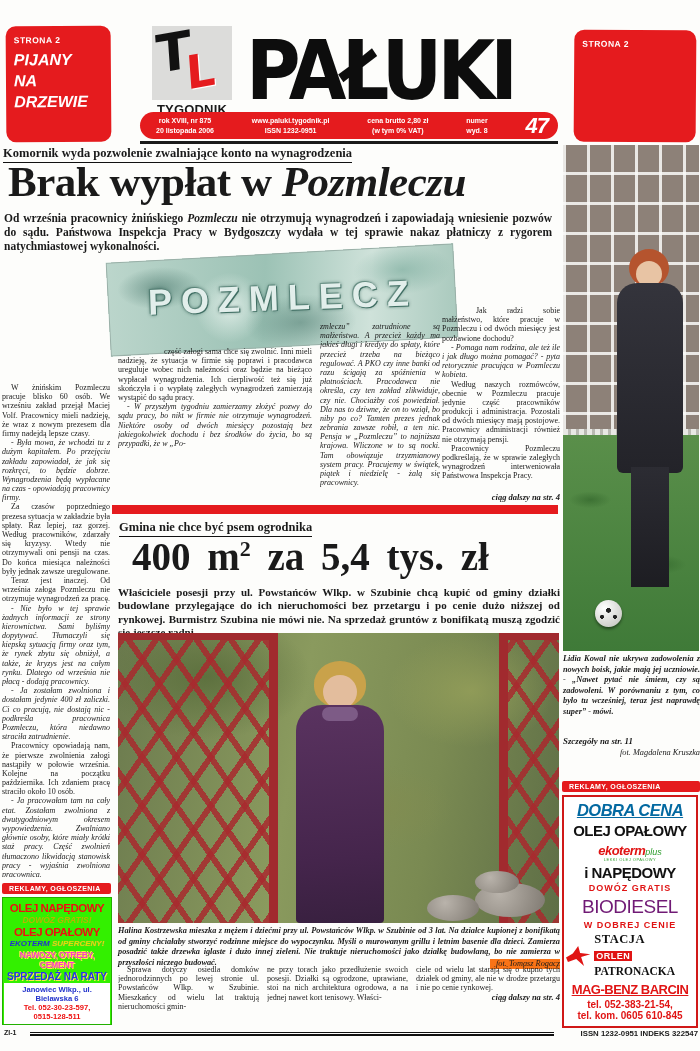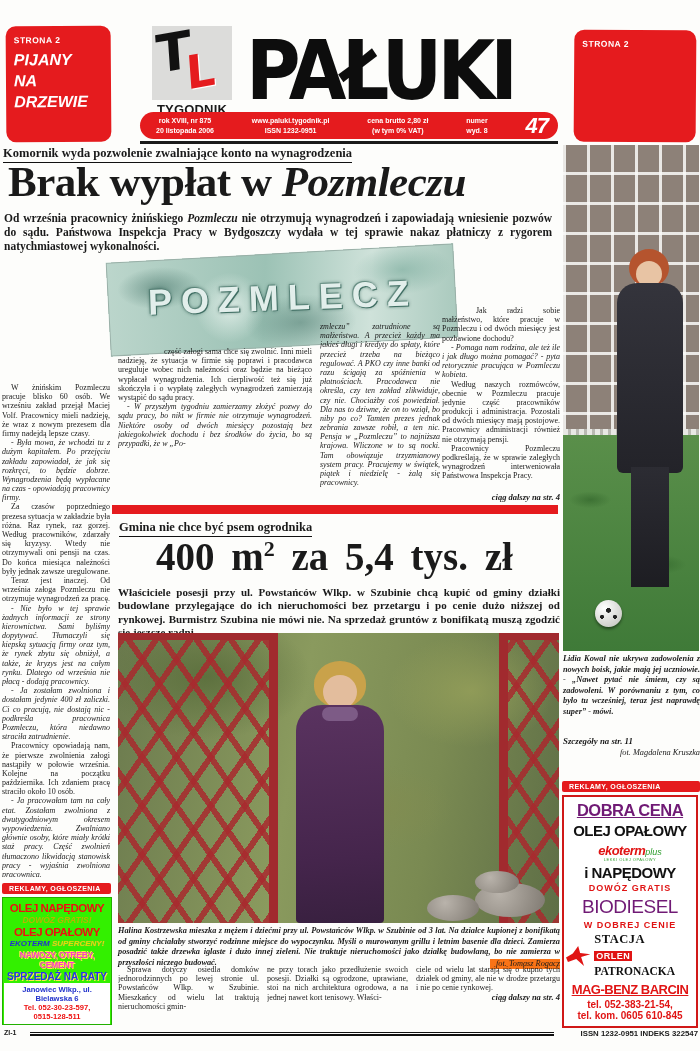--- a/index.html
+++ b/index.html
@@ -72,21 +72,21 @@
   .a1col2 { left: 118px; top: 347px; width: 194px; height: 158px; }
   .a1col3 { left: 320px; top: 322px; width: 120px; height: 183px; }
   .a1col4 { left: 442px; top: 306px; width: 118px; height: 186px; }
   .more { font-weight: bold; font-style: italic; text-align: right; font-size: 8.5px; }
   .a1more { left: 442px; top: 492px; width: 118px; }
 
   
   .divider-red { left: 112px; top: 505px; width: 446px; height: 9px; background: #e51b1e; }
   .kicker2 { left: 119px; top: 520px; }
   .headline2 { left: 132px; top: 534px; width: 428px; font-size: 39px; font-weight: bold;
-    word-spacing: 7px; white-space: nowrap; margin-left: 24px; }
+    word-spacing: 7px; white-space: nowrap; }
   .headline2 sup { font-size: 22px; vertical-align: 14px; }
   .lead2 { left: 118px; top: 586px; width: 442px; font-size: 11px; }
 
   .photo-garden { left: 118px; top: 633px; width: 441px; height: 290px; overflow: hidden;
     background:
       radial-gradient(120px 80px at 80% 20%, rgba(150,160,90,.8), transparent 70%),
       radial-gradient(150px 90px at 20% 15%, rgba(90,110,60,.9), transparent 70%),
       radial-gradient(100px 60px at 60% 60%, rgba(130,140,80,.7), transparent 70%),
       linear-gradient(100deg, #6b7a4e, #8a9a5e 40%, #7a8a52 70%, #5e6e46); }
   .lattice { position: absolute; top: 0; bottom: 0;
@@ -165,21 +165,21 @@
     text-shadow: 1px 1px 0 #ffe94a, -1px -1px 0 #ffe94a; }
   .ga6 { color: #2233ee; font-weight: bold; font-size: 10px;
     text-shadow: 1px 1px 0 #ffe94a; }
   .ga-addr { background: #fff; padding: 2px 11px 3px; }
   .ga-addr .l1 { color: #2233cc; font-weight: bold; font-size: 7.6px; }
   .ga-addr .l2 { color: #ee1111; font-weight: bold; font-size: 7.6px; }
 
   .ad-right { left: 562px; top: 795px; width: 136px; height: 233px; background: #fff;
     border: 2px solid #d01818; font-family: "Liberation Sans", sans-serif; text-align: center;
     display: flex; flex-direction: column; justify-content: space-between; padding: 4px 2px; }
-  .ar1 { color: #701a75; font-weight: bold; font-size: 16.5px;
+  .ar1 { color: #0369a1; font-weight: bold; font-style: italic; font-size: 16.5px;
     text-decoration: underline; letter-spacing: -.5px; }
   .ar-black { color: #111; font-weight: bold; font-size: 15px; letter-spacing: -.5px; }
   .ar-ek { line-height: 1; }
   .ar-ek .ek { color: #e01414; font-weight: bold; font-style: italic; font-size: 13px; letter-spacing: -.5px; }
   .ar-ek .plus { color: #2e9e2e; font-style: italic; font-size: 9px; }
   .ar-ek .sub { display: block; color: #2e9e2e; font-size: 4px; letter-spacing: .5px; }
   .ar-red-s { color: #e01414; font-weight: bold; font-size: 9px; letter-spacing: 1px; }
   .ar-bio { color: #701a75; font-weight: normal; font-size: 19px; letter-spacing: -.5px; }
   .ar-orlen { display: flex; align-items: center; justify-content: center; gap: 4px; }
   .orlen-eagle { width: 30px; height: 20px; background: #e01414;
@@ -247,21 +247,21 @@
   <h2 class="abs headline1"><span>Brak wypłat w </span><em>Pozmleczu</em></h2>
   <p class="abs lead lead1"><span>Od września pracownicy żnińskiego </span><em>Pozmleczu</em><span> nie otrzymują wynagrodzeń i zapowiadają wniesienie pozwów do sądu. Państwowa Inspekcja Pracy w Bydgoszczy wydała w tej sprawie nakaz płatniczy z rygorem natychmiastowej wykonalności.</span></p>
 
   <div class="abs photo-sign">
     <span>POZMLECZ</span>
   </div>
 
   <div class="abs col a1col1">
       <p>W żnińskim Pozmleczu pracuje blisko 60 osób. We wrześniu zakład przejął Maciej Volf. Pracownicy mieli nadzieję, że wraz z nowym prezesem dla firmy nadejdą lepsze czasy.</p>
       <p class="q">- Była mowa, że wchodzi tu z dużym kapitałem. Po przejęciu zakładu zapowiadał, że jak się rozkręci, to będzie dobrze. Wynagrodzenia będą wypłacane na czas - opowiadają pracownicy firmy.</p>
-      <p>Za czasów poprzedniego prezesa sytuacja w zakładzie była różna. Raz rynek, raz gorzej. Według pracowników, zdarzały się kryzysy. Wtedy nie otrzymywali oni pensji na czas. Do końca miesiąca należności były jednak zawsze uregulowane.</p>
+      <p>Za czasów poprzedniego prezesa sytuacja w zakładzie była spłaty. Raz lepiej, raz gorzej. Według pracowników, zdarzały się kryzysy. Wtedy nie otrzymywali oni pensji na czas. Do końca miesiąca należności były jednak zawsze uregulowane.</p>
       <p>Teraz jest inaczej. Od września załoga Pozmleczu nie otrzymuje wynagrodzeń za pracę.</p>
       <p class="q">- Nie było w tej sprawie żadnych informacji ze strony kierownictwa. Sami byliśmy dopytywać. Tłumaczyli się kiepską sytuacją firmy oraz tym, że rynek zbytu się obniżył, a także, że kryzys jest na całym rynku. Dlatego od września nie płacą - dodają pracownicy.</p>
       <p class="q">- Ja zostałam zwolniona i dostałam jedynie 400 zł zaliczki. Ci co pracują, nie dostają nic - podkreśla pracownica Pozmleczu, która niedawno straciła zatrudnienie.</p>
       <p>Pracownicy opowiadają nam, że pierwsze zwolnienia załogi nastąpiły w połowie września. Kolejne na początku października. Ich zdaniem pracę straciło około 10 osób.</p>
       <p class="q">- Ja pracowałam tam na cały etat. Zostałam zwolniona z dwutygodniowym okresem wypowiedzenia. Zwalniano głównie osoby, które miały krótki staż pracy. Część zwolnień tłumaczono likwidacją stanowisk pracy - wyjaśnia zwolniona pracownica.</p>
     </div>
   <div class="abs col a1col2">
       <p class="hang">część załogi sama chce się zwolnić. Inni mieli nadzieję, że sytuacja w firmie się poprawi i pracodawca ureguluje wobec nich należności oraz będzie na bieżąco wypłacał wynagrodzenia. Ich cierpliwość też się już skończyła i o wypłatę zaległych wynagrodzeń zamierzają wystąpić do sądu pracy.</p>
       <p class="q">- W przyszłym tygodniu zamierzamy złożyć pozwy do sądu pracy, bo nikt w firmie nie otrzymuje wynagrodzeń. Niektóre osoby od dwóch miesięcy pozostają bez jakiegokolwiek dochodu i bez środków do życia, bo są przypadki, że w „Po-</p>
     </div>

